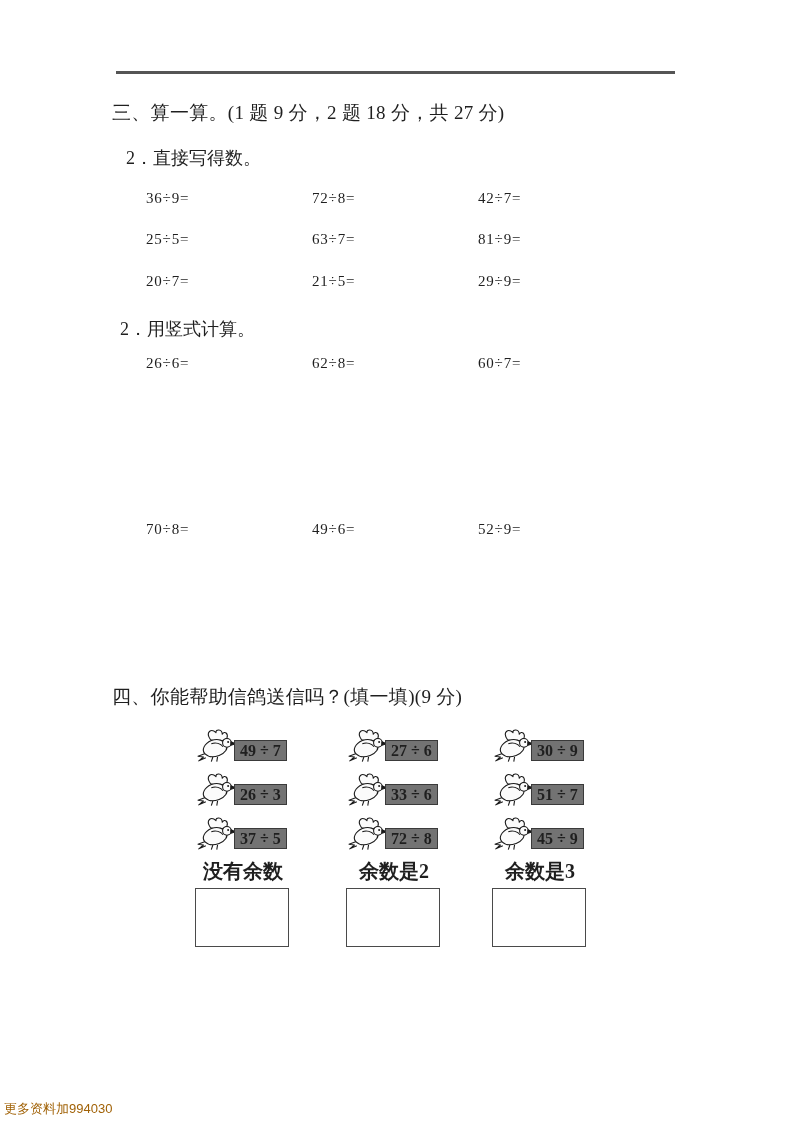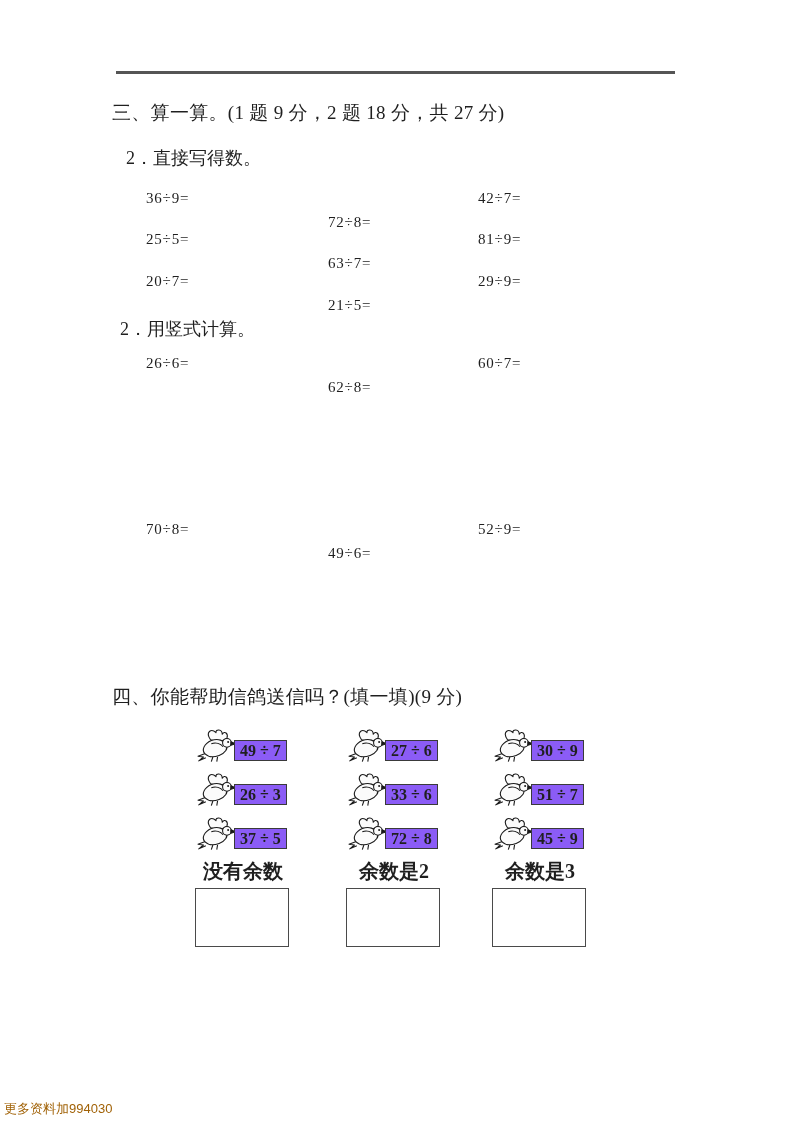--- a/index.html
+++ b/index.html
@@ -9,30 +9,30 @@
     color:#1f1f1f; overflow:hidden;
   }
   .top-rule { position:absolute; left:116px; top:71px; width:559px; height:3px; background:#555555; }
   .heading { position:absolute; font-size:19px; letter-spacing:0.3px; white-space:nowrap; }
   .s3-heading { left:112px; top:100px; }
   .s4-heading { left:112px; top:684px; }
   .sub-label { position:absolute; font-size:18px; white-space:nowrap; }
   .sub1-label { left:126px; top:146px; }
   .sub2-label { left:120px; top:317px; }
   .prob { position:absolute; font-size:15px; letter-spacing:0.8px; white-space:nowrap; }
-  .c0 { left:146px; } .c1 { left:328px;margin-top:24px; } .c2 { left:478px; }
+  .c0 { left:146px; } .c1 { left:312px; } .c2 { left:478px; }
   .qr0 { top:190px; } .qr1 { top:231px; } .qr2 { top:273px; }
   .vr0 { top:355px; } .vr1 { top:521px; }
   .pigeon-group { position:absolute; top:726px; width:98px; }
   .g0 { left:194px; } .g1 { left:345px; } .g2 { left:491px; }
   .pigeon-row { display:flex; align-items:flex-end; height:38px; margin-bottom:6px; padding-left:2px; }
   .dove { width:40px; height:36px; flex:0 0 auto; }
   .expr-box {
     border:1.5px solid #3a3a3a; padding:0 5px; margin:0 0 3px -2px;
-    font-size:16px; font-weight:bold; line-height:19px; white-space:nowrap; background:#8b5cf6;
+    font-size:16px; font-weight:bold; line-height:19px; white-space:nowrap; background:#737373;
   }
   .group-label { margin-top:6px; width:98px; text-align:center; font-size:20px; font-weight:bold; white-space:nowrap; }
   .answer-box { margin-top:3px; margin-left:1px; width:92px; height:57px; border:1.6px solid #4a4a4a; background:#ffffff; }
   .watermark {
     position:absolute; left:4px; top:1100px; font-size:13px; color:#a16207;
     font-family:"Liberation Sans","DejaVu Sans",sans-serif; white-space:nowrap;
   }
 </style>
 </head>
 <body>

